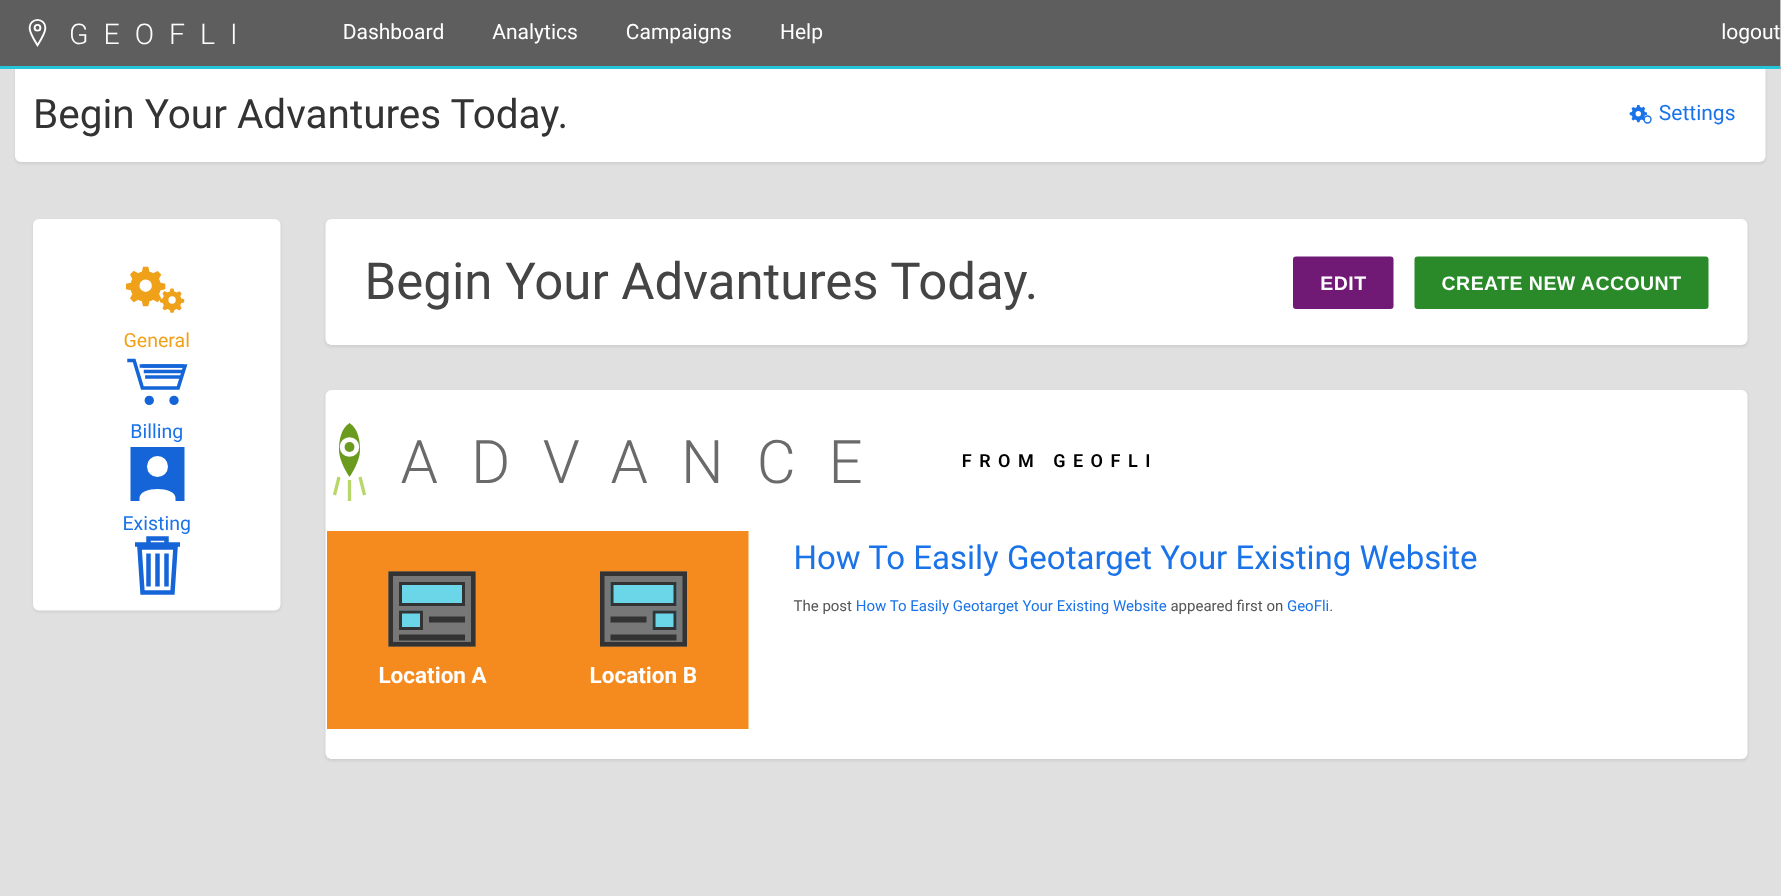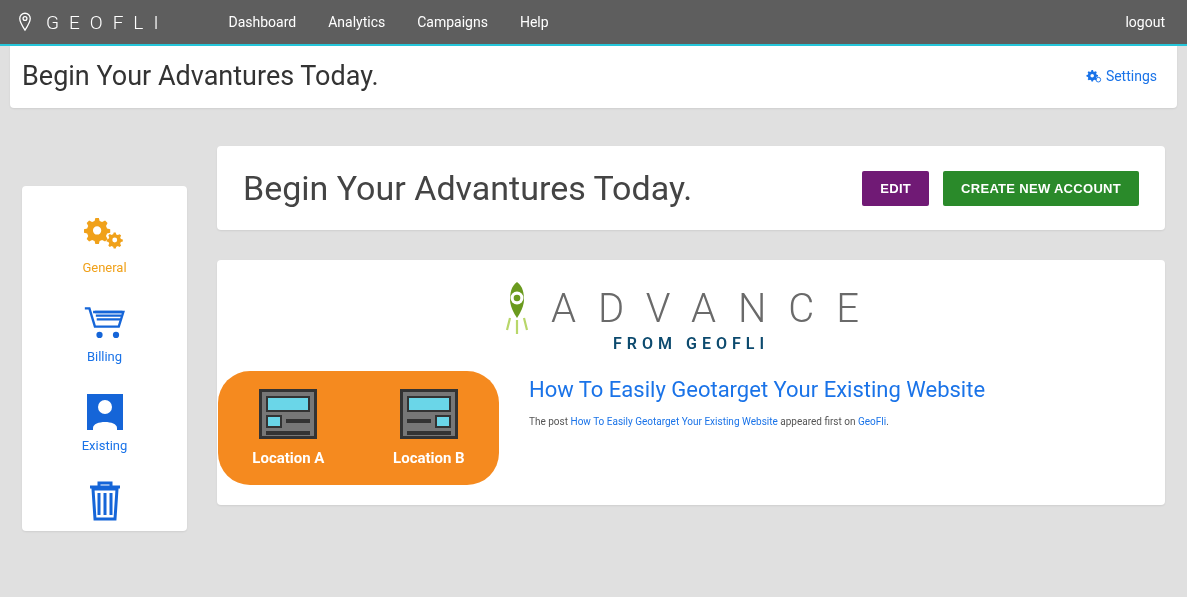--- a/index.html
+++ b/index.html
@@ -25,21 +25,21 @@
     margin-left: 18px;
     margin-right: 60px;
     display: flex;
     align-items: center;
   }
   .logo-pin {
     width: 14px; height: 20px; margin-right: 14px;
   }
   .topnav { display: flex; gap: 32px; }
   .topnav a { color: #fff; font-size: 14px; text-decoration: none; cursor: pointer; }
-  .topright { margin-left: auto; margin-right: 22px; color: #fff; font-size: 14px; cursor: pointer; }
+  .topright { margin-left: auto; color: #fff; font-size: 14px; cursor: pointer; }
   .titlebar {
     background: #fff;
     margin: 0 10px;
     padding: 14px 20px 16px 12px;
     display: flex;
     align-items: center;
     justify-content: space-between;
     border-radius: 0 0 4px 4px;
     box-shadow: 0 1px 2px rgba(0,0,0,.08);
   }
@@ -59,22 +59,20 @@
   }
   .sidebar {
     width: 165px;
     background: #fff;
     border-radius: 4px;
     box-shadow: 0 1px 2px rgba(0,0,0,.08);
     padding: 28px 0 10px 0;
     display: flex;
     flex-direction: column;
     align-items: center;
-    gap: 28px;
-    margin-top: 40px;
   }
   .side-item { display:flex; flex-direction:column; align-items:center; gap:6px; cursor:pointer; }
   .side-item .lbl { font-size: 13px; }
   .side-item.active .lbl { color:#f0a11a; }
   .side-item.inactive .lbl { color:#1a73e8;text-align:center; }
   .side-icon { width:46px; height:40px; display:flex; align-items:center; justify-content:center;}
   .main { flex:1; display:flex; flex-direction:column; gap:30px; }
   .panel {
     background:#fff;
     border-radius:4px;
@@ -90,30 +88,29 @@
   .btn-edit { background:#701a75;text-align:right; }
   .btn-create { background:#2a8a2a; }
   .content {
     background:#fff;
     border-radius:4px;
     box-shadow: 0 1px 2px rgba(0,0,0,.08);
     padding: 10px 0 20px 0;
     display:flex;
     flex-direction:column;
   }
-  .brand-block { display:flex; flex-direction:column; align-items:center; padding: 10px 0 18px 0;}
+  .brand-block { display:flex; flex-direction:row; align-items:center; padding: 10px 0 18px 0;}
   .brand-row { display:flex; align-items:center; gap:18px; }
   .brand-text { font-size: 40px; letter-spacing: 22px; color: #6a6a6a; font-weight:300; }
-  .brand-sub { font-size:16px; letter-spacing:5px; color:#0c4a6e; margin-top:-2px; font-weight:600;}
+  .brand-sub { font-size:12px; letter-spacing:5px; color:#000000; margin-top:-2px; font-weight:600;margin-left:44px;}
   .article { display:flex; padding: 0 0 0 0; gap:30px; align-items:flex-start; }
   .thumb {
-    width:281px; height:114px; background:#f58a1f; margin-left:1px;
+    width:281px; height:132px; background:#f58a1f; margin-left:1px;
     display:flex; align-items:center; justify-content:space-around;
     flex-shrink:0;
-    border-radius:32px;
   }
   .thumb-col { display:flex; flex-direction:column; align-items:center; gap:10px;}
   .thumb-col .cap { color:#fff; font-weight:700; font-size:15px;}
   .mini-win { width:58px; height:50px; background:#777; border:3px solid #333; }
   .mw-top { height:16px; margin:4px 4px 3px 4px; background:#6ad6e8; border:2px solid #333;}
   .mw-row { display:flex; gap:4px; margin:0 4px 3px 4px;}
   .mw-sq { width:16px; height:13px; background:#6ad6e8; border:2px solid #333;}
   .mw-ln { flex:1; height:4px; background:#333; margin-top:4px;}
   .mw-row2 { display:flex; gap:4px; margin:0 4px;}
   .article-body { padding-top:6px; padding-right:30px;}

